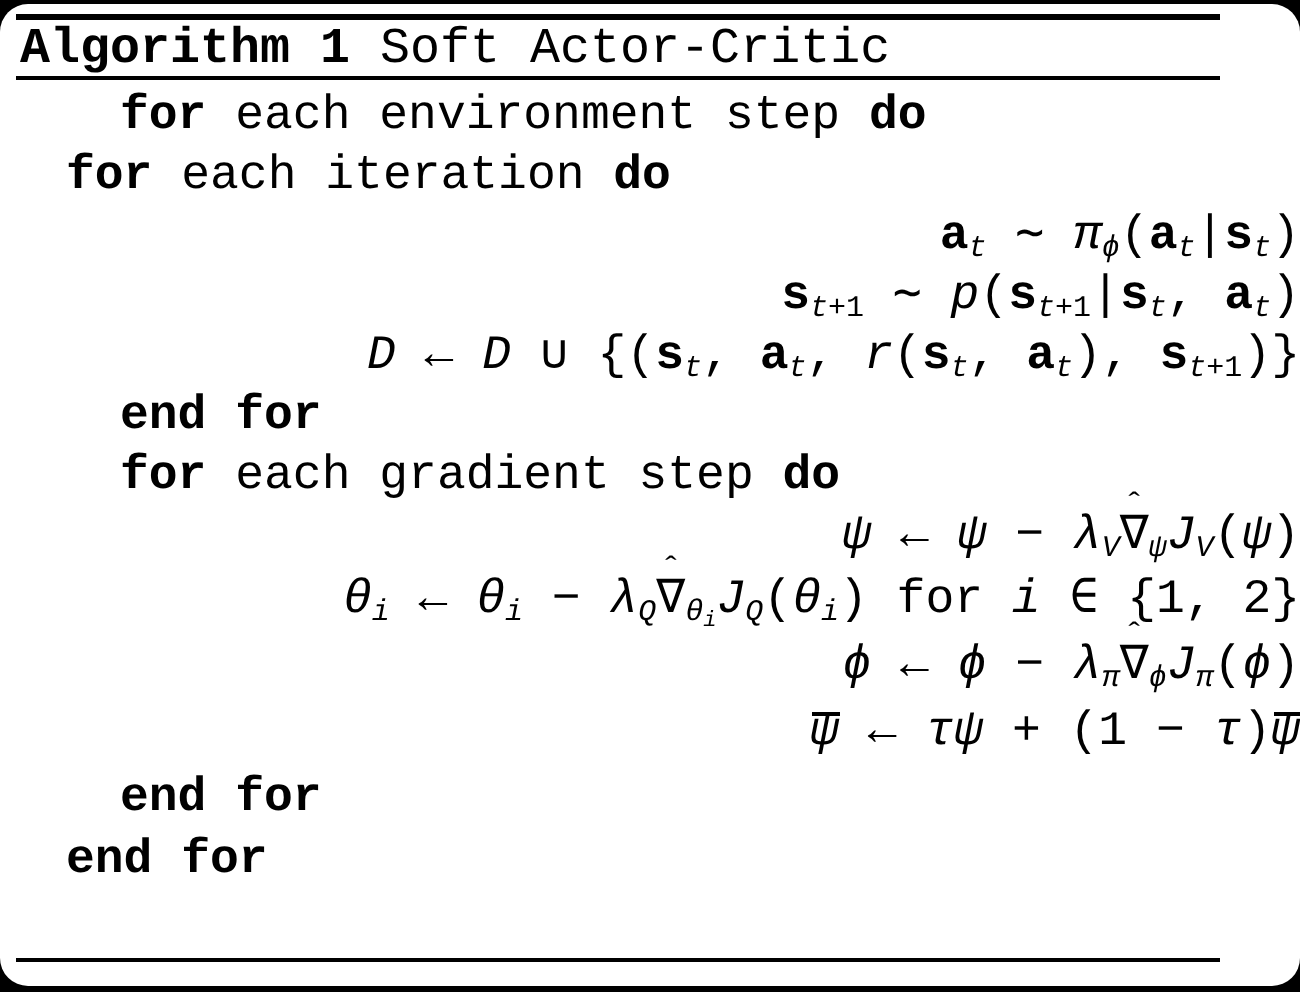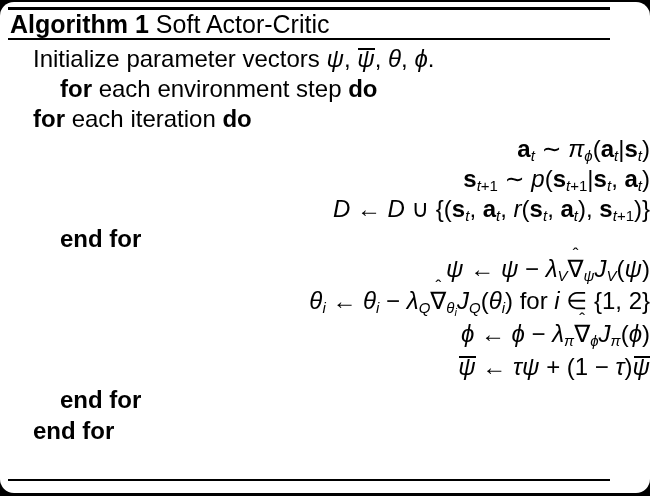--- a/index.html
+++ b/index.html
@@ -7,21 +7,21 @@
     width: 650px; height: 496px;
     background: #000;
     overflow: hidden;
   }
   .card {
     position: absolute;
     top: 2px; bottom: 3px; left: 0; right: 0;
     background: #fff;
     border-radius: 14px;
     color: #000;
-    font-family: Liberation Sans, sans-serif;
+    font-family: Liberation Mono, monospace;
   }
   .rule {
     position: absolute;
     left: 8px; width: 602px;
     background: #000;
   }
   .rule-top    { top: 5px;   height: 3px; }
   .rule-mid    { top: 36px;  height: 2px; }
   .rule-bottom { top: 477px; height: 2px; }
 
@@ -86,27 +86,27 @@
 </head>
 <body>
 
 <div class="card">
   <div class="rule rule-top"></div>
   <div class="algo-header">
     <span class="hdr-bold">Algorithm 1</span><span> Soft Actor-Critic</span>
   </div>
   <div class="rule rule-mid"></div>
   <div class="lines">
-      <div class="line ind0"><span class="tok-r">Initialize parameter vectors </span><span class="tok-i">ψ</span><span class="tok-r">, </span><span class="tok-bar">ψ</span><span class="tok-r">, </span><span class="tok-i">θ</span><span class="tok-r">, </span><span class="tok-i">ϕ</span><span class="tok-r">.</span></div>
       <div class="line ind1"><span class="tok-b">for</span><span class="tok-r"> each environment step </span><span class="tok-b">do</span></div>
       <div class="line ind0"><span class="tok-b">for</span><span class="tok-r"> each iteration </span><span class="tok-b">do</span></div>
       <div class="line ind2"><span class="tok-bm">a</span><span class="tok-sub">t</span><span class="tok-r"> ∼ </span><span class="tok-i">π</span><span class="tok-sub">ϕ</span><span class="tok-r">(</span><span class="tok-bm">a</span><span class="tok-sub">t</span><span class="tok-r">|</span><span class="tok-bm">s</span><span class="tok-sub">t</span><span class="tok-r">)</span></div>
       <div class="line ind2"><span class="tok-bm">s</span><span class="tok-sub">t</span><span class="tok-subr">+1</span><span class="tok-r"> ∼ </span><span class="tok-i">p</span><span class="tok-r">(</span><span class="tok-bm">s</span><span class="tok-sub">t</span><span class="tok-subr">+1</span><span class="tok-r">|</span><span class="tok-bm">s</span><span class="tok-sub">t</span><span class="tok-r">, </span><span class="tok-bm">a</span><span class="tok-sub">t</span><span class="tok-r">)</span></div>
       <div class="line ind2"><span class="tok-cal">D</span><span class="tok-r"> ← </span><span class="tok-cal">D</span><span class="tok-r"> ∪ </span><span class="tok-r">{(</span><span class="tok-bm">s</span><span class="tok-sub">t</span><span class="tok-r">, </span><span class="tok-bm">a</span><span class="tok-sub">t</span><span class="tok-r">, </span><span class="tok-i">r</span><span class="tok-r">(</span><span class="tok-bm">s</span><span class="tok-sub">t</span><span class="tok-r">, </span><span class="tok-bm">a</span><span class="tok-sub">t</span><span class="tok-r">), </span><span class="tok-bm">s</span><span class="tok-sub">t</span><span class="tok-subr">+1</span><span class="tok-r">)}</span></div>
       <div class="line ind1"><span class="tok-b">end for</span></div>
+      <div class="line ind1"><span class="tok-b">for</span><span class="tok-r"> each gradient step </span><span class="tok-b">do</span></div>
       <div class="line ind2"><span class="tok-i">ψ</span><span class="tok-r"> ← </span><span class="tok-i">ψ</span><span class="tok-r"> − </span><span class="tok-i">λ</span><span class="tok-sub">V</span><span class="tok-hat"><span class="hat-mark">ˆ</span><span class="nabla">∇</span></span><span class="tok-sub">ψ</span><span class="tok-i">J</span><span class="tok-sub">V</span><span class="tok-r">(</span><span class="tok-i">ψ</span><span class="tok-r">)</span></div>
       <div class="line ind2"><span class="tok-i">θ</span><span class="tok-sub">i</span><span class="tok-r"> ← </span><span class="tok-i">θ</span><span class="tok-sub">i</span><span class="tok-r"> − </span><span class="tok-i">λ</span><span class="tok-sub">Q</span><span class="tok-hat"><span class="hat-mark">ˆ</span><span class="nabla">∇</span></span><span class="tok-sub">θ</span><span class="tok-ssub">i</span><span class="tok-i">J</span><span class="tok-sub">Q</span><span class="tok-r">(</span><span class="tok-i">θ</span><span class="tok-sub">i</span><span class="tok-r">)</span><span class="tok-r"> for </span><span class="tok-i">i</span><span class="tok-r"> ∈ </span><span class="tok-r">{1, 2}</span></div>
       <div class="line ind2"><span class="tok-i">ϕ</span><span class="tok-r"> ← </span><span class="tok-i">ϕ</span><span class="tok-r"> − </span><span class="tok-i">λ</span><span class="tok-sub">π</span><span class="tok-hat"><span class="hat-mark">ˆ</span><span class="nabla">∇</span></span><span class="tok-sub">ϕ</span><span class="tok-i">J</span><span class="tok-sub">π</span><span class="tok-r">(</span><span class="tok-i">ϕ</span><span class="tok-r">)</span></div>
       <div class="line ind2"><span class="tok-bar">ψ</span><span class="tok-r"> ← </span><span class="tok-i">τ</span><span class="tok-i">ψ</span><span class="tok-r"> + (1 − </span><span class="tok-i">τ</span><span class="tok-r">)</span><span class="tok-bar">ψ</span></div>
       <div class="line ind1"><span class="tok-b">end for</span></div>
       <div class="line ind0"><span class="tok-b">end for</span></div>
     </div>
   <div class="rule rule-bottom"></div>
 </div>
 

